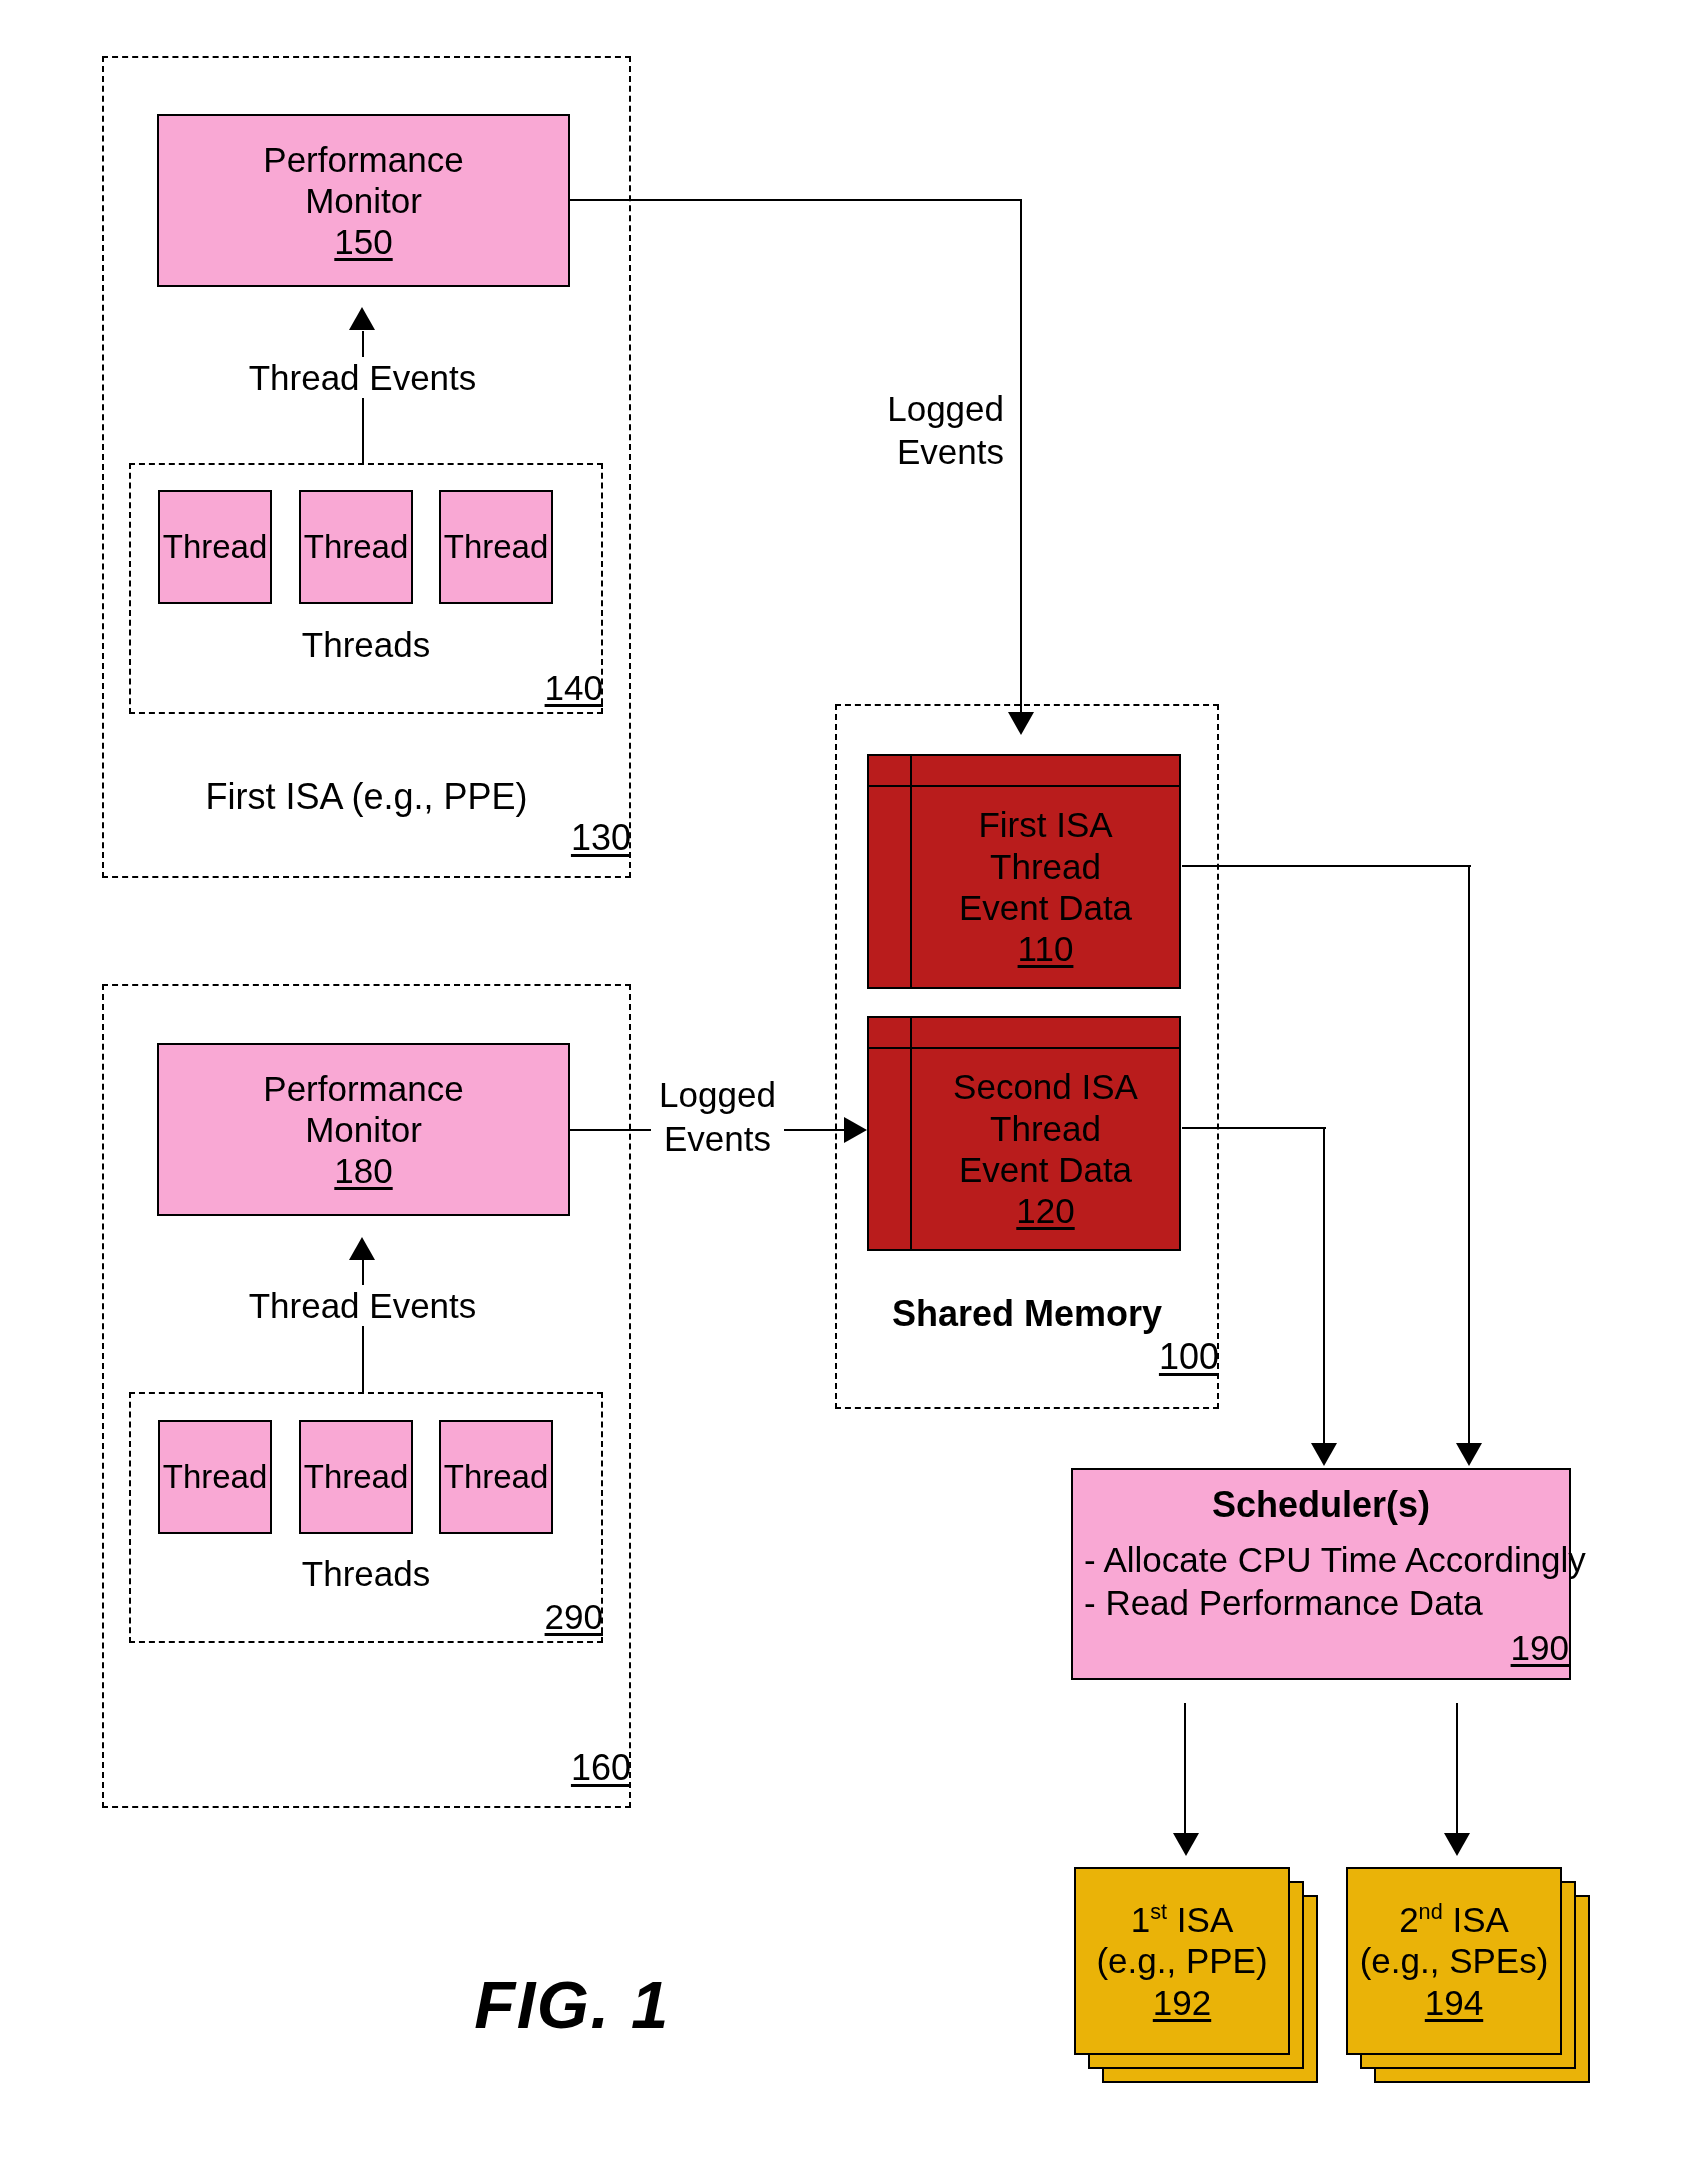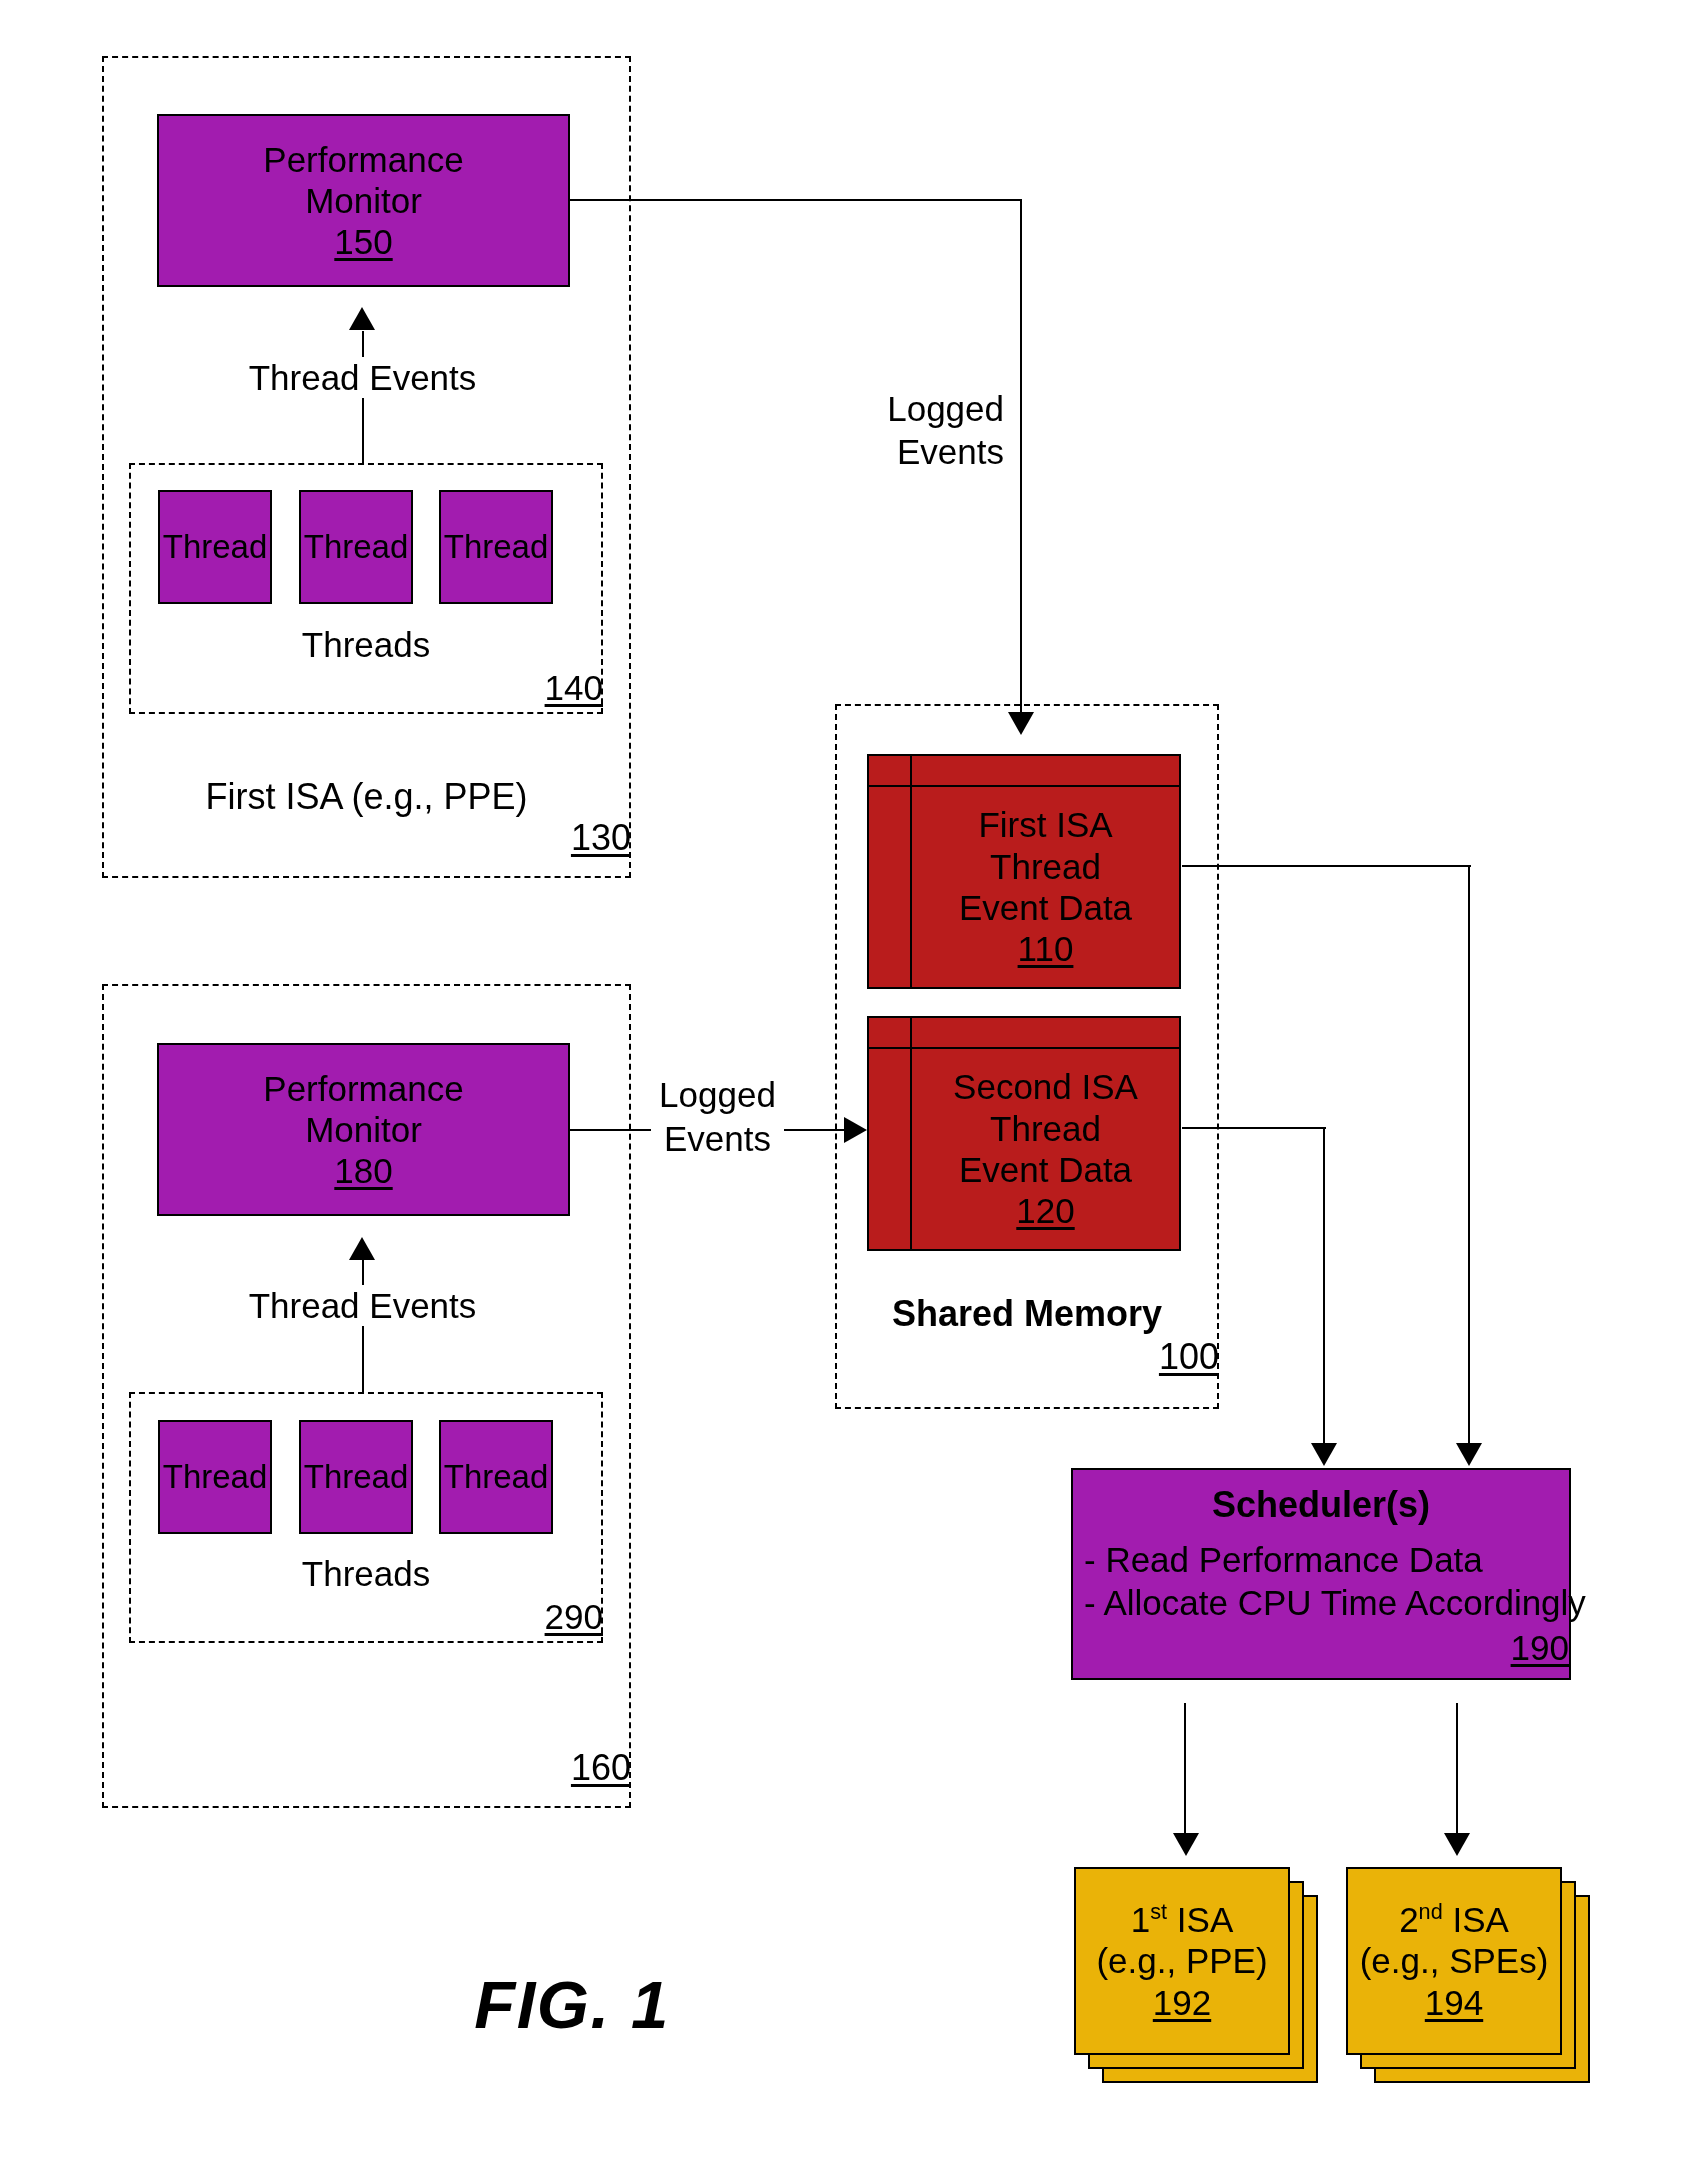--- a/index.html
+++ b/index.html
@@ -6,21 +6,21 @@
   html,body{margin:0;padding:0;background:#ffffff;}
   body{font-family:"Liberation Sans", sans-serif;color:#000;}
   #page{position:relative;width:1701px;height:2161px;background:#fff;overflow:hidden;}
   .abs{position:absolute;box-sizing:border-box;}
 
   
   .dashgroup{border:2.4px dashed #000;background:transparent;}
   .dashgroup-thin{border:2.4px dashed #000;background:transparent;}
 
   
-  .solidbox{border:2.4px solid #000;background:#a21caf;}
+  .solidbox{border:2.4px solid #000;background:#f9a8d4;}
 
   
   .ctr{display:flex;flex-direction:column;align-items:center;justify-content:center;text-align:center;}
   .lbl{text-align:center;line-height:1.18;white-space:nowrap;}
   .t44{font-size:35px;}
   .t42{font-size:33px;}
   .t46{font-size:36px;}
   .bold{font-weight:bold;}
   .u{text-decoration:underline;text-underline-offset:3.9px;text-decoration-thickness:3.1px;text-align:right;}
   .nowrap{white-space:nowrap;}
@@ -148,22 +148,22 @@
   <div class="abs hline" style="left:1182px;top:865px;width:289px;"></div>
   <div class="abs vline" style="left:1468px;top:865px;height:580px;"></div>
   <div class="abs arrowdown" style="left:1456px;top:1443px;"></div>
 
   <div class="abs hline" style="left:1182px;top:1127px;width:144px;"></div>
   <div class="abs vline" style="left:1323px;top:1127px;height:318px;"></div>
   <div class="abs arrowdown" style="left:1311px;top:1443px;"></div>
 
   <div class="abs solidbox" style="left:1071px;top:1468px;width:500px;height:212px;padding-top:14px;">
     <div class="lbl t46 bold" style="margin-bottom:12.5px;">Scheduler(s)</div>
+    <div class="t44" style="padding-left:11px;line-height:1.22;white-space:nowrap;">- Allocate CPU Time Accordingly</div>
     <div class="t44" style="padding-left:11px;line-height:1.22;white-space:nowrap;">- Read Performance Data</div>
-    <div class="t44" style="padding-left:11px;line-height:1.22;white-space:nowrap;">- Allocate CPU Time Accordingly</div>
     <div class="lbl t44 u" style="margin-top:3.1px;">190</div>
   </div>
 
   <div class="abs vline" style="left:1184px;top:1703px;height:132px;"></div>
   <div class="abs arrowdown" style="left:1173px;top:1833px;"></div>
 
   <div class="abs vline" style="left:1456px;top:1703px;height:132px;"></div>
   <div class="abs arrowdown" style="left:1444px;top:1833px;"></div>
 
   <div class="stack" style="left:1074px;top:1867px;width:259px;height:251px;">

